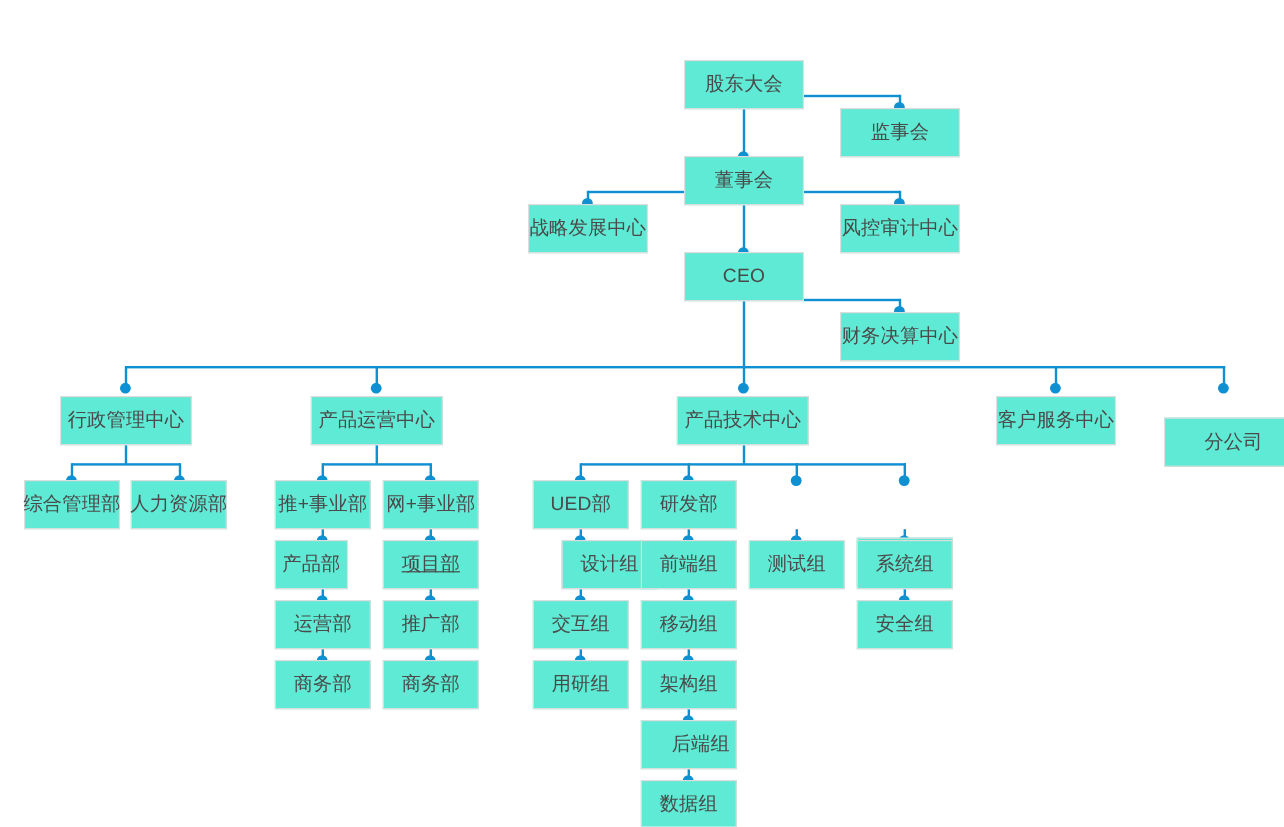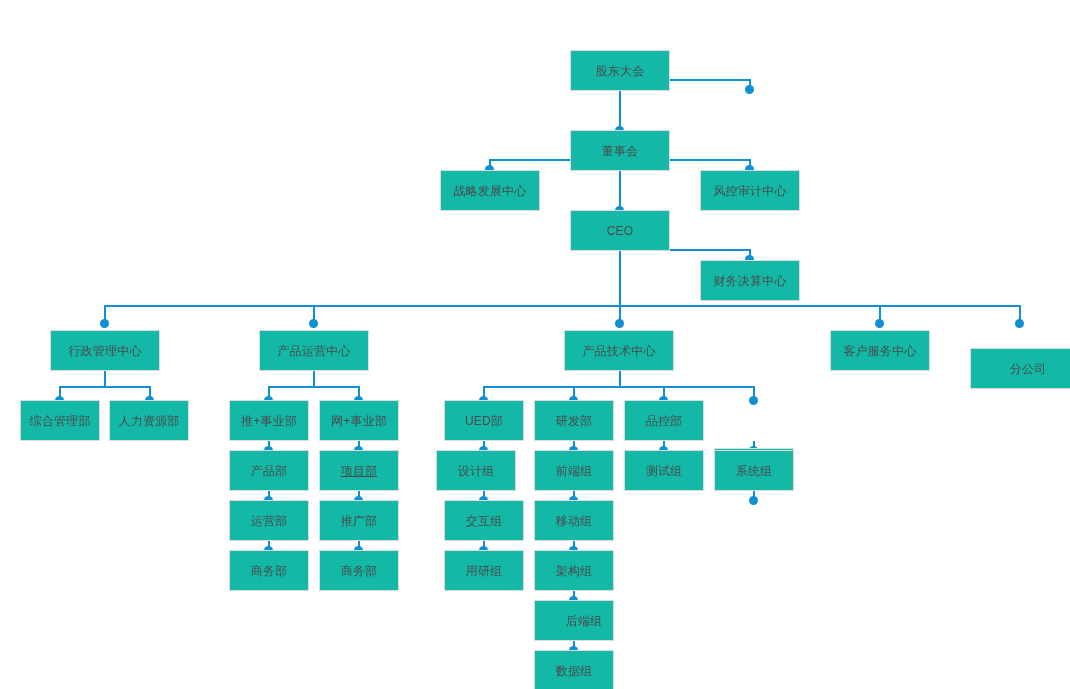--- a/index.html
+++ b/index.html
@@ -14,23 +14,23 @@
     position: relative;
     width: 1070px;
     height: 689px;
     background: #ffffff;
     overflow: hidden;
   }
   .node {
     position: absolute;
     box-sizing: border-box;
     border: 1px solid #dcdcdc;
-    background: #14b8a6;
+    background: #5eead4;
     color: #4a4a4a;
-    font-size: 12px;
+    font-size: 16px;
     line-height: 1;
     display: flex;
     align-items: center;
     justify-content: center;
     text-align: center;
     white-space: nowrap;
     letter-spacing: 0.2px;
   }
   .edge-h {
     position: absolute;
@@ -154,58 +154,59 @@
 
   <div class="edge-v" style="left:663px; top:441px; height:12px;"></div>
   <div class="dot" style="left:659px; top:446px;"></div>
 
   <div class="edge-v" style="left:753px; top:441px; height:12px;"></div>
   <div class="dot" style="left:749px; top:446px;"></div>
   <div class="edge-v" style="left:753px; top:491px; height:12px;"></div>
   <div class="dot" style="left:749px; top:496px;"></div>
 
   <div class="node" style="left:570px; top:50px; width:100px; height:41px;">股东大会</div>
+  <div class="node" style="left:700px; top:90px; width:100px; height:41px;">监事会</div>
 
   <div class="node" style="left:570px; top:130px; width:100px; height:41px;">董事会</div>
   <div class="node" style="left:440px; top:170px; width:100px; height:41px;">战略发展中心</div>
   <div class="node" style="left:700px; top:170px; width:100px; height:41px;">风控审计中心</div>
 
   <div class="node" style="left:570px; top:210px; width:100px; height:41px;">CEO</div>
   <div class="node" style="left:700px; top:260px; width:100px; height:41px;">财务决算中心</div>
 
   <div class="node" style="left:50px; top:330px; width:110px; height:41px;">行政管理中心</div>
   <div class="node" style="left:259px; top:330px; width:110px; height:41px;">产品运营中心</div>
   <div class="node" style="left:564px; top:330px; width:110px; height:41px;">产品技术中心</div>
   <div class="node" style="left:830px; top:330px; width:100px; height:41px;">客户服务中心</div>
   <div class="node" style="left:970px; top:348px; width:116px; height:41px;">分公司</div>
 
   <div class="node" style="left:20px; top:400px; width:80px; height:41px;">综合管理部</div>
   <div class="node" style="left:109px; top:400px; width:80px; height:41px;">人力资源部</div>
 
   <div class="node" style="left:229px; top:400px; width:80px; height:41px;">推+事业部</div>
   <div class="node" style="left:319px; top:400px; width:80px; height:41px;">网+事业部</div>
-  <div class="node" style="left:229px; top:450px; width:80px; height:41px;">产品部</div>
+  <div class="node" style="left:229px; top:450px; width:61px; height:41px;">产品部</div>
   <div class="node" style="left:319px; top:450px; width:80px; height:41px;text-decoration:underline;">项目部</div>
   <div class="node" style="left:229px; top:500px; width:80px; height:41px;">运营部</div>
   <div class="node" style="left:319px; top:500px; width:80px; height:41px;">推广部</div>
   <div class="node" style="left:229px; top:550px; width:80px; height:41px;">商务部</div>
   <div class="node" style="left:319px; top:550px; width:80px; height:41px;">商务部</div>
 
   <div class="node" style="left:534px; top:400px; width:80px; height:41px;">研发部</div>
   <div class="node" style="left:444px; top:400px; width:80px; height:41px;">UED部</div>
-  <div class="node" style="left:624px; top:400px; width:80px; height:41px;">品控部</div>
   <div class="node" style="left:714px; top:400px; width:80px; height:41px;margin-top:48px;">运维部</div>
 
-  <div class="node" style="left:436px; top:450px; width:80px; height:41px;text-align:center;">设计组</div>
+  <div class="node" style="left:468px; top:450px; width:80px; height:41px;text-align:center;">设计组</div>
   <div class="node" style="left:534px; top:450px; width:80px; height:41px;">前端组</div>
   <div class="node" style="left:714px; top:450px; width:80px; height:41px;">系统组</div>
   <div class="node" style="left:624px; top:450px; width:80px; height:41px;">测试组</div>
 
   <div class="node" style="left:444px; top:500px; width:80px; height:41px;">交互组</div>
   <div class="node" style="left:534px; top:500px; width:80px; height:41px;">移动组</div>
+  <div class="node" style="left:714px; top:500px; width:80px; height:41px;">安全组</div>
 
   <div class="node" style="left:444px; top:550px; width:80px; height:41px;">用研组</div>
   <div class="node" style="left:534px; top:550px; width:80px; height:41px;">架构组</div>
 
   <div class="node" style="left:534px; top:600px; width:80px; height:41px;padding-left:20px;">后端组</div>
   <div class="node" style="left:534px; top:650px; width:80px; height:41px;">数据组</div>
 
 </div>
 
 </body></html>

